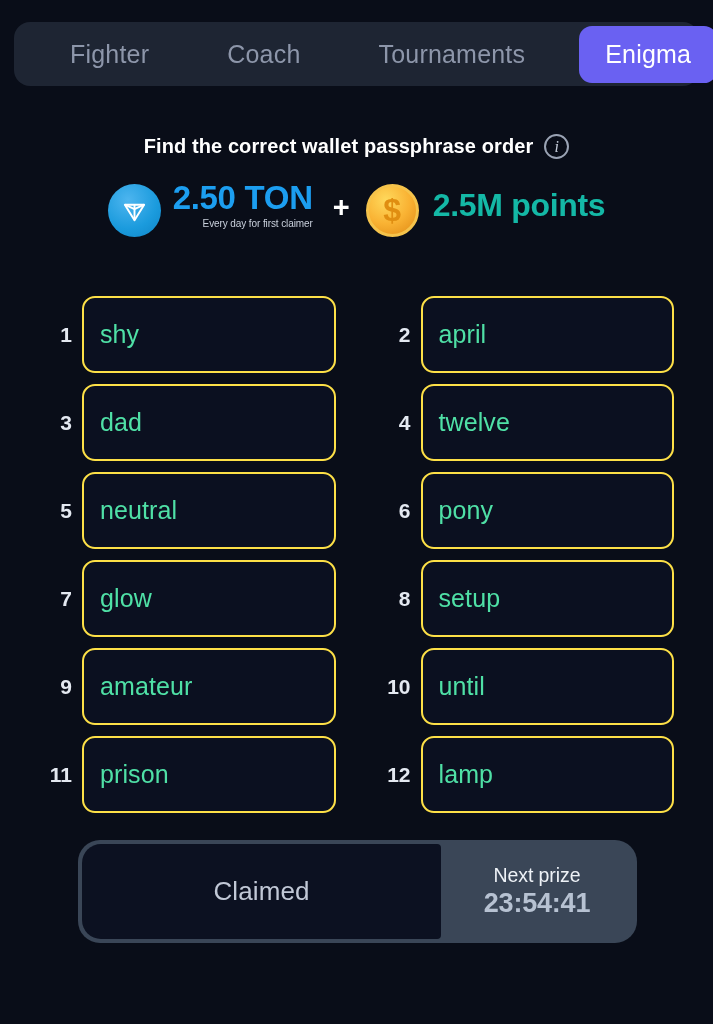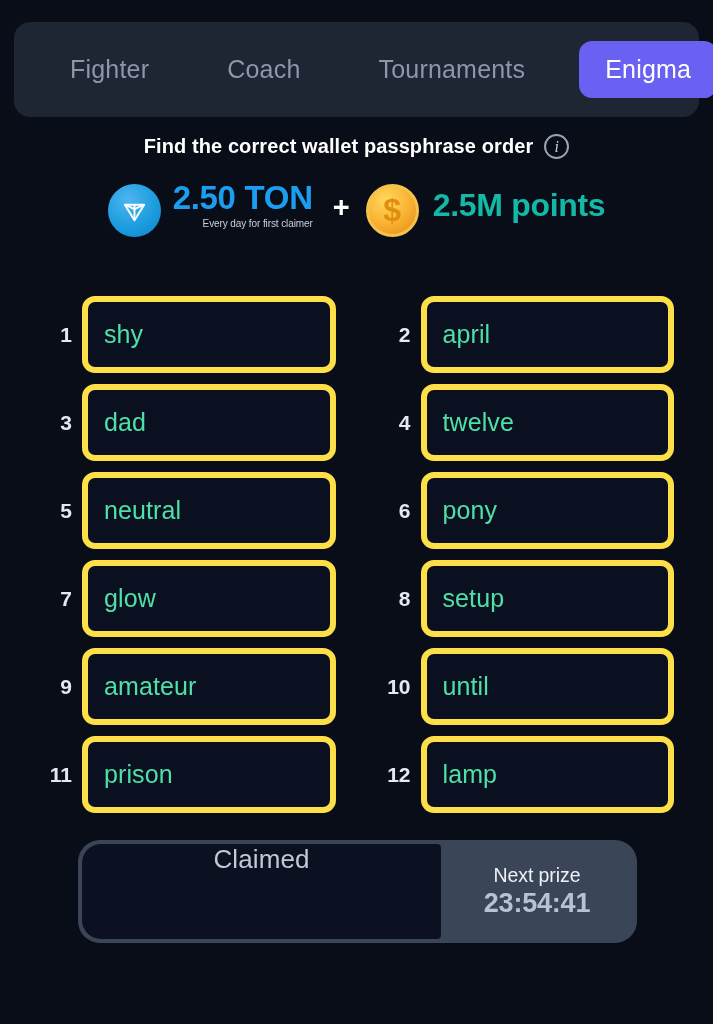--- a/index.html
+++ b/index.html
@@ -18,21 +18,21 @@
     height: 1024px;
     background: #090d18;
   }
 
   
   .tabbar {
     position: absolute;
     left: 14px;
     top: 22px;
     width: 685px;
-    height: 95px;
+    height: 64px;
     background: #1e2533;
     border-radius: 16px;
     display: flex;
     align-items: center;
     padding: 0 12px;
   }
   .tab {
     flex: 0 0 auto;
     color: #8d96aa;
     font-size: 25px;
@@ -179,21 +179,21 @@
     width: 30px;
     text-align: right;
     color: #e4e9f1;
     font-size: 21px;
     font-weight: 700;
     flex: 0 0 auto;
   }
   .word-box {
     flex: 1 1 auto;
     height: 77px;
-    border: 6px solid #fde047;
+    border: 2px solid #fde047;
     border-radius: 13px;
     background: #0b1020;
     display: flex;
     align-items: center;
     padding-left: 16px;
     cursor: pointer;
   }
   .word-text {
     color: #4fe0a6;
     font-size: 25px;
@@ -211,20 +211,21 @@
     border-radius: 22px;
     display: flex;
     align-items: stretch;
     padding: 4px;
   }
   .claimed-panel {
     flex: 1 1 auto;
     background: #0c1121;
     border-radius: 19px 4px 4px 19px;
     display: flex;
+    align-items: center;
     justify-content: center;
     cursor: pointer;
   }
   .claimed-text {
     color: #c1c8d6;
     font-size: 26px;
     letter-spacing: .1px;
   }
   .timer-panel {
     flex: 0 0 192px;

